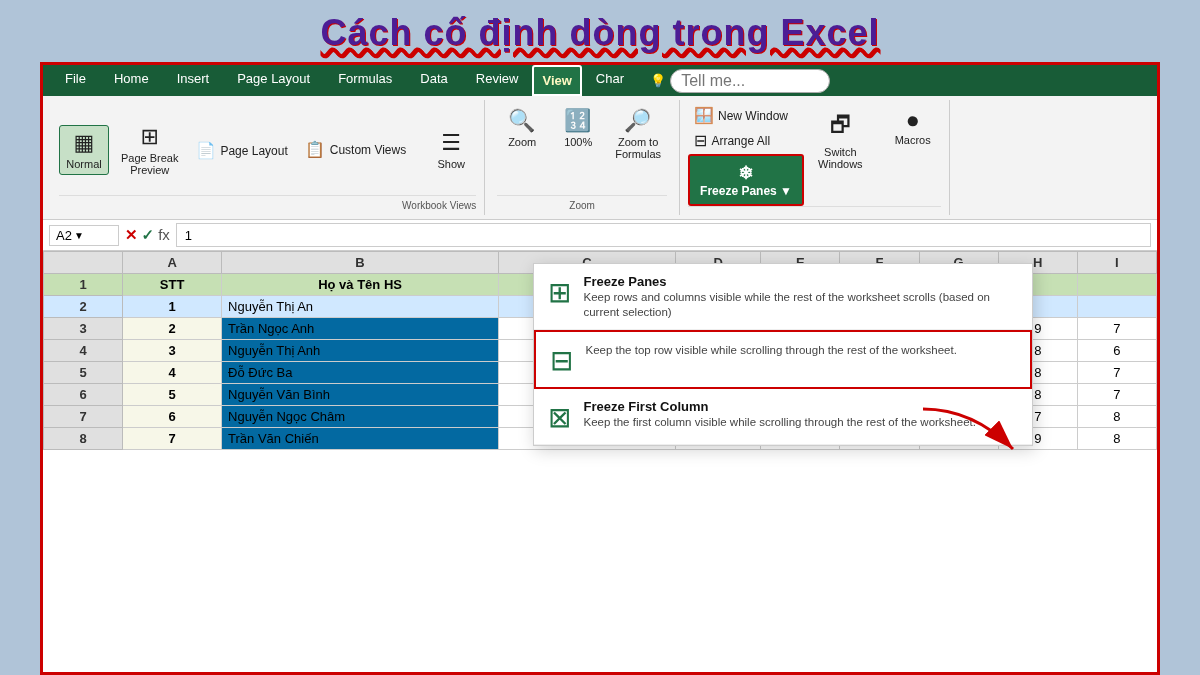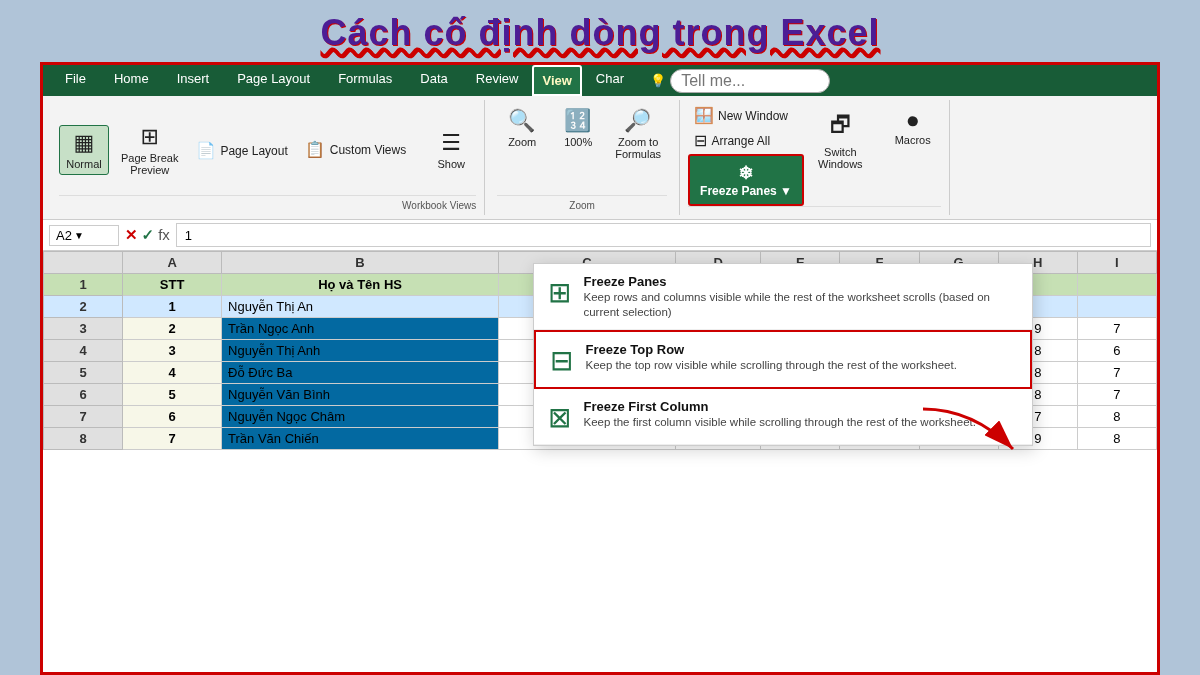--- a/index.html
+++ b/index.html
@@ -590,21 +590,20 @@
       <div class="freeze-dropdown-item">
         <span class="freeze-dropdown-icon">⊞</span>
         <div class="freeze-dropdown-text">
           <strong>Freeze Panes</strong>
           <span>Keep rows and columns visible while the rest of the worksheet scrolls (based on current selection)</span>
         </div>
       </div>
       <div class="freeze-dropdown-item highlighted">
         <span class="freeze-dropdown-icon">⊟</span>
         <div class="freeze-dropdown-text">
-          <strong>Freeze Top Row</strong>
           <span>Keep the top row visible while scrolling through the rest of the worksheet.</span>
         </div>
       </div>
       <div class="freeze-dropdown-item">
         <span class="freeze-dropdown-icon">⊠</span>
         <div class="freeze-dropdown-text">
           <strong>Freeze First Column</strong>
           <span>Keep the first column visible while scrolling through the rest of the worksheet.</span>
         </div>
       </div>

